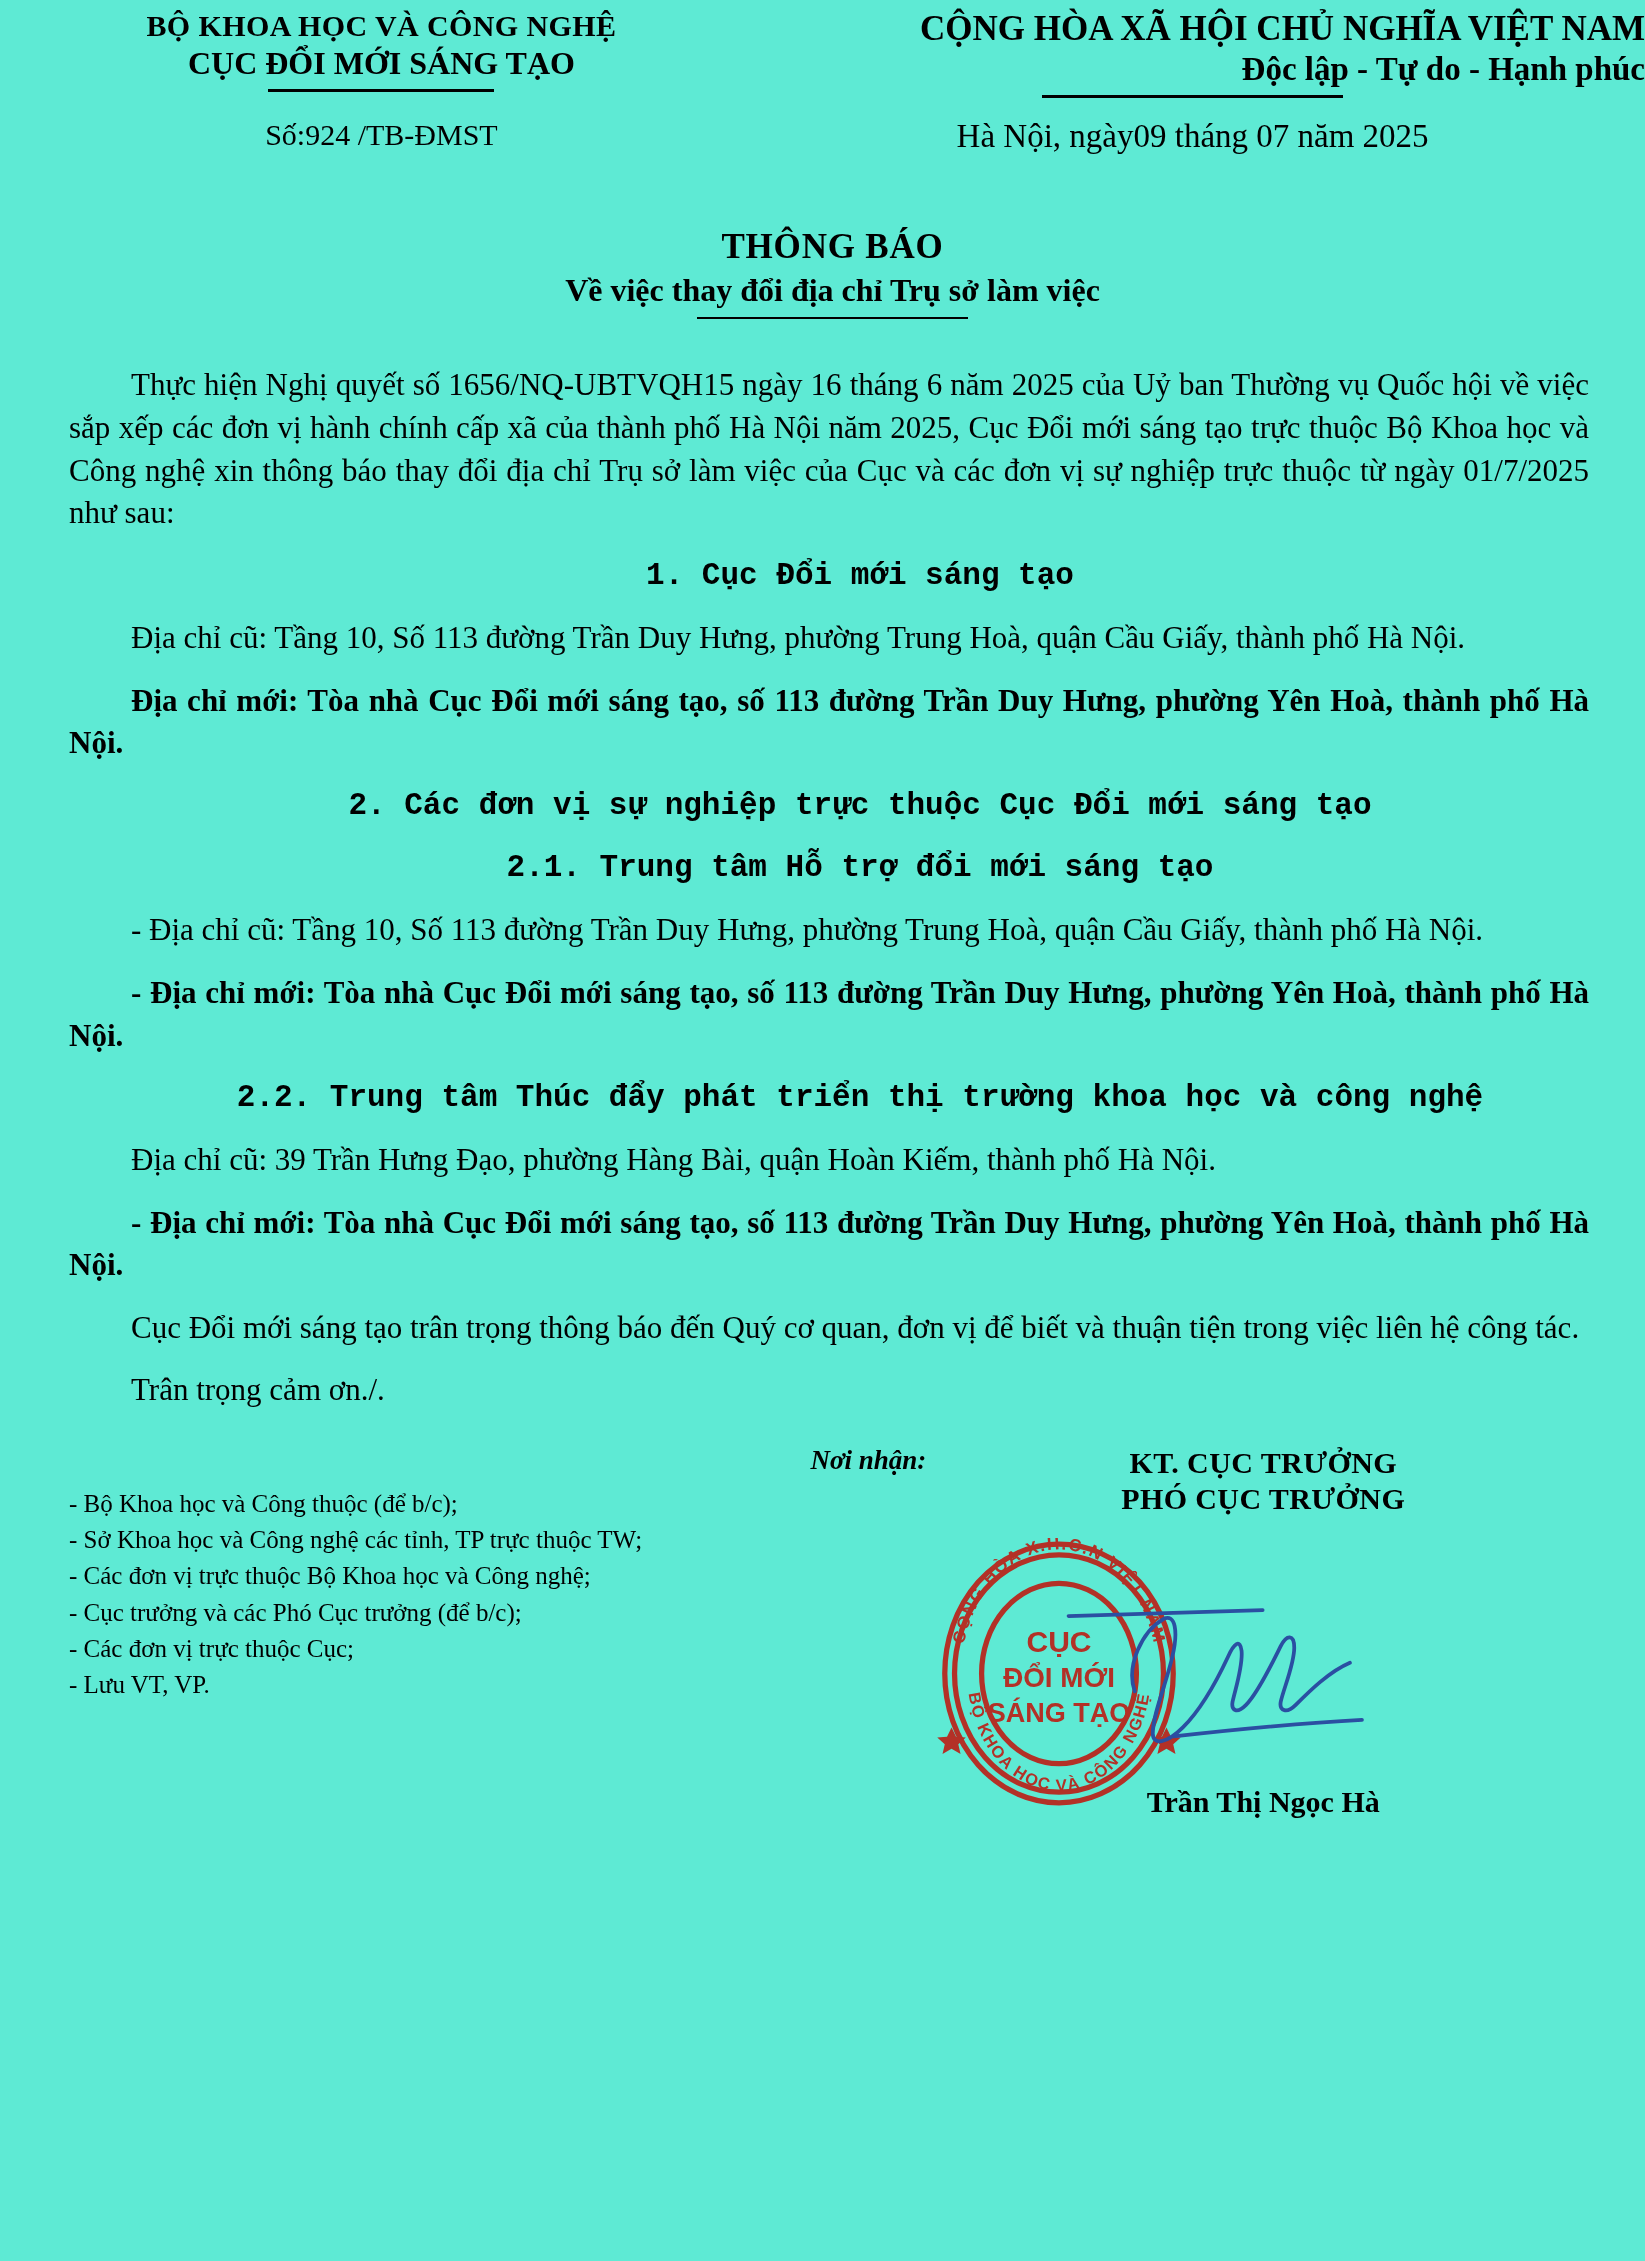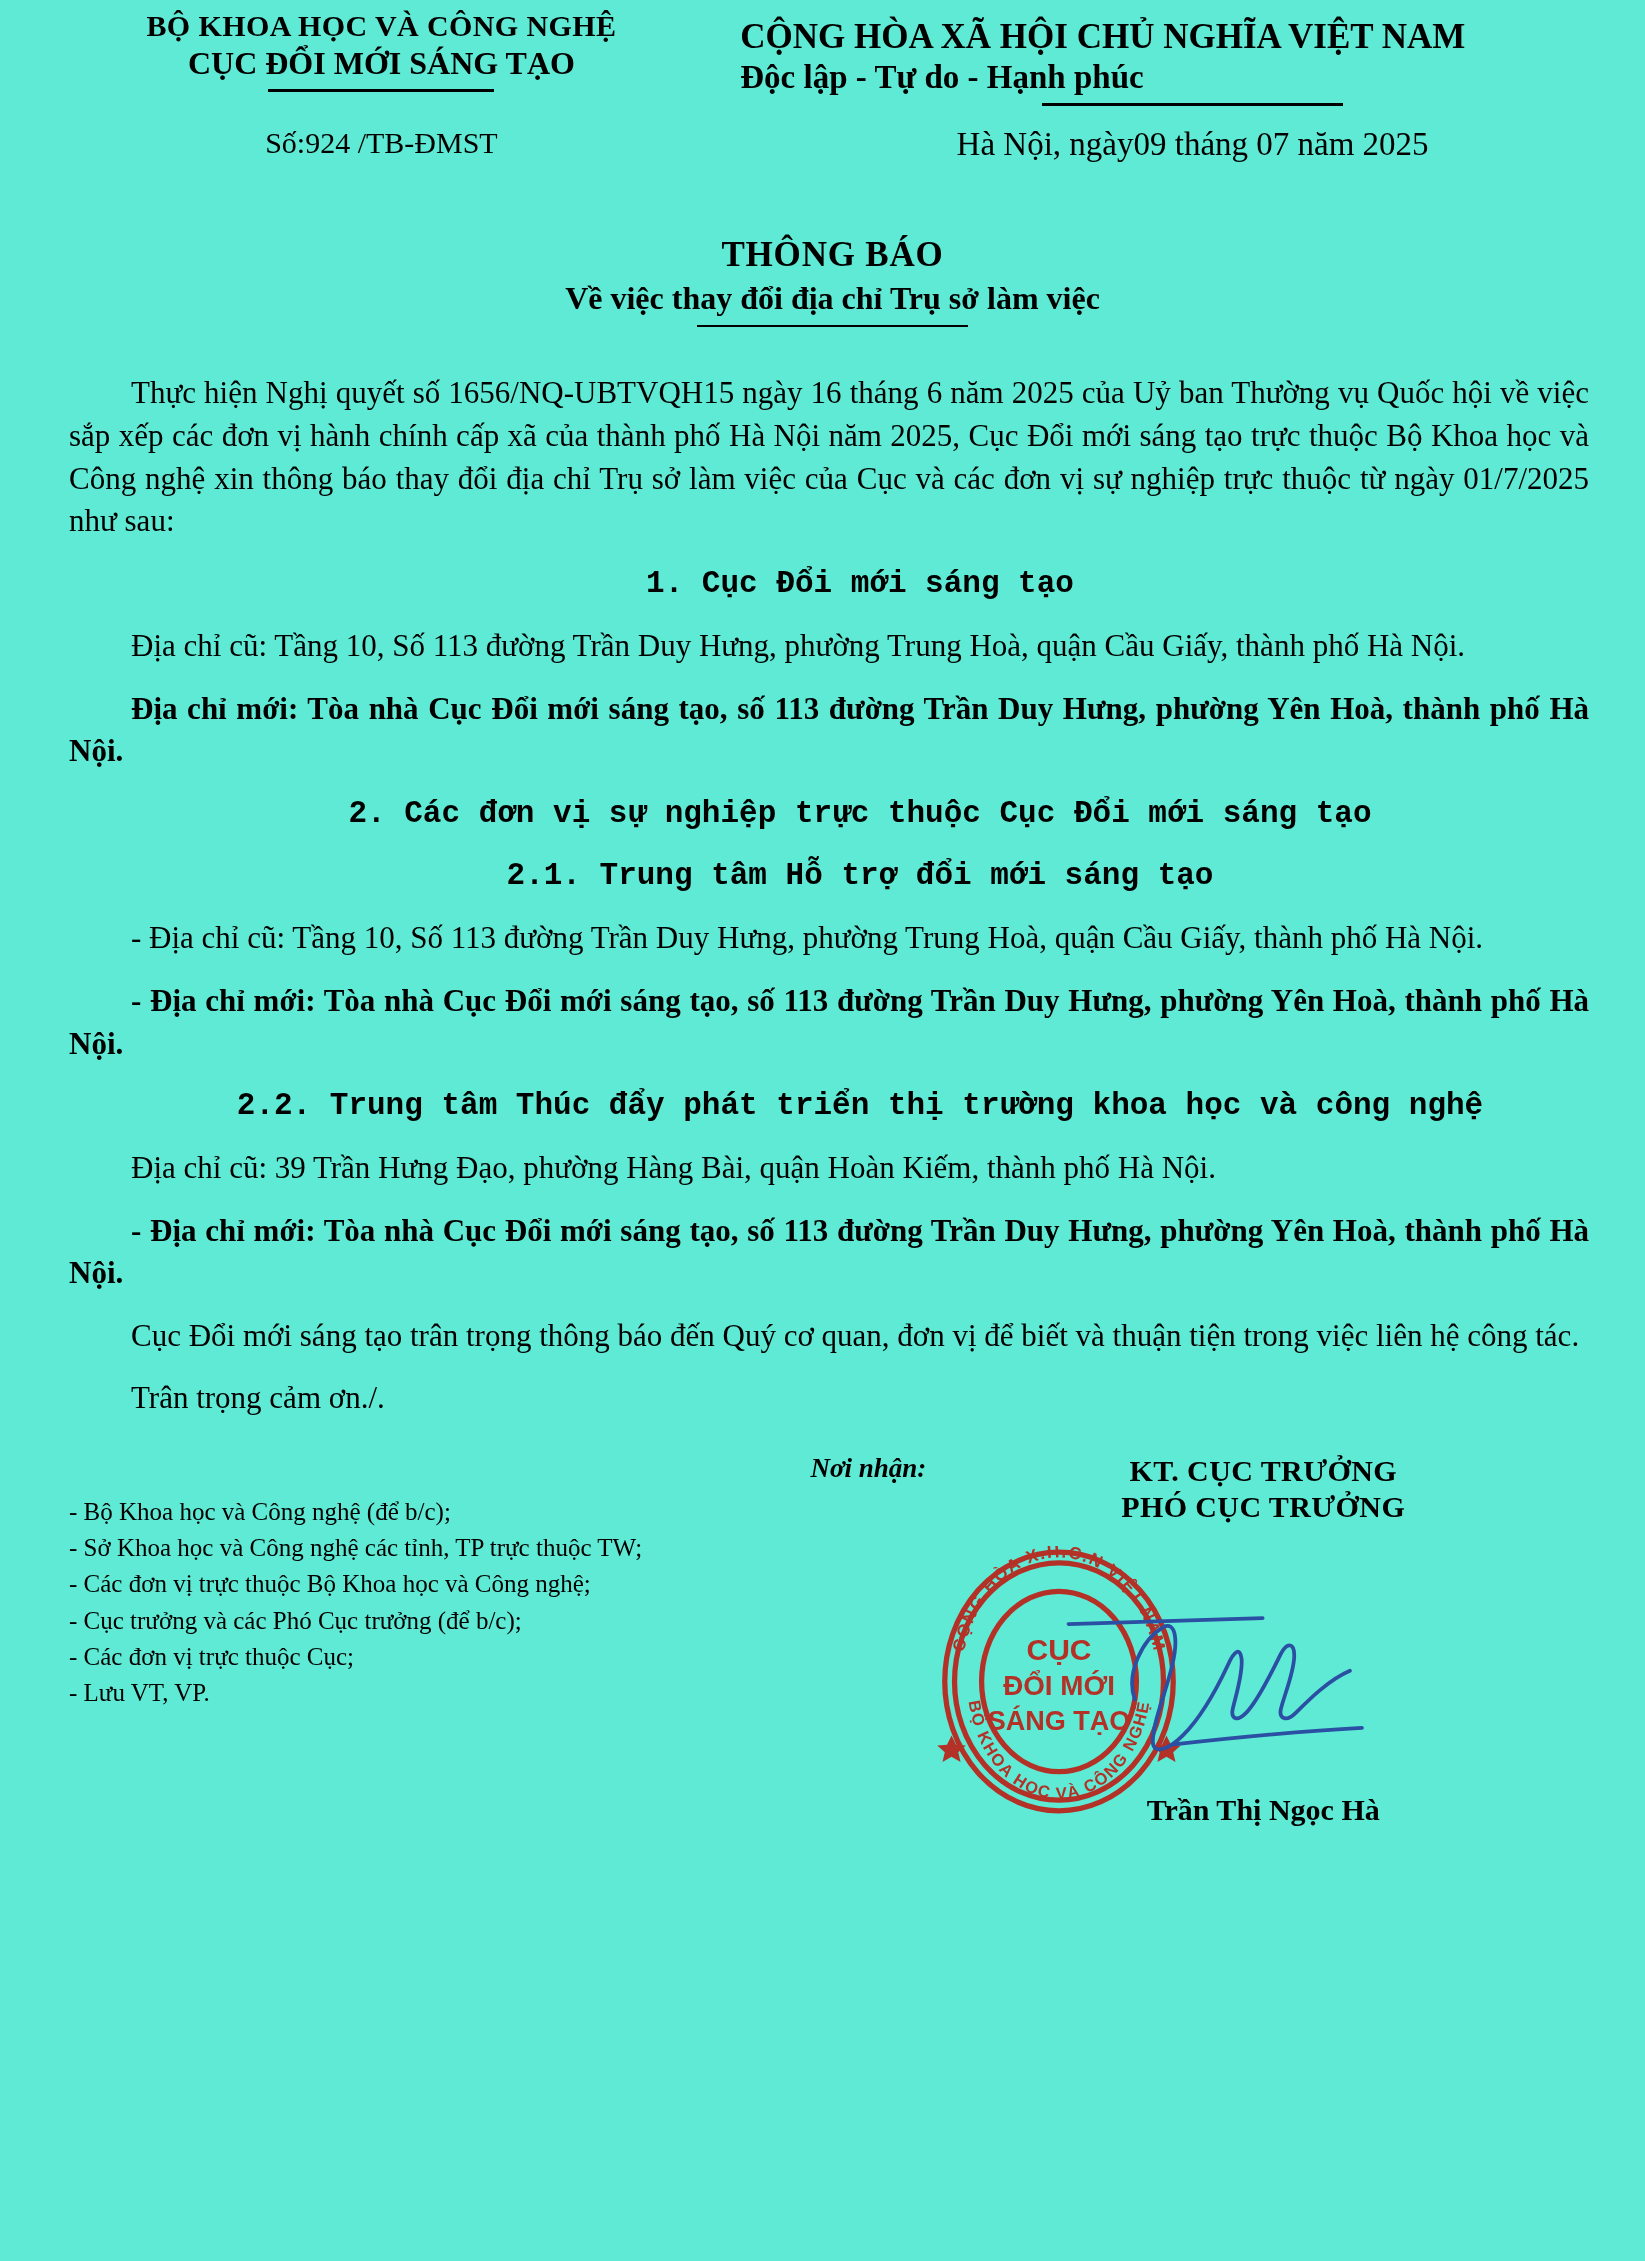--- a/index.html
+++ b/index.html
@@ -29,23 +29,22 @@
     box-sizing: border-box;
   }
   .hdr-left {
     width: 45%;
     text-align: center;
     padding-left: 22.6px;
     box-sizing: border-box;
   }
   .hdr-right {
     width: 55%;
-    text-align: left;
-    box-sizing: border-box;
-    margin-top: 8px;
+    text-align: right;
+    box-sizing: border-box;
   }
   .org-line1 {
     font-size: 30px;
     font-weight: bold;
     letter-spacing: 0.4px;
     line-height: 1.22;
     white-space: nowrap;
   }
   .org-line2 {
     font-size: 32px;
@@ -271,21 +270,21 @@
     <p class="bold-para">- Địa chỉ mới: Tòa nhà Cục Đổi mới sáng tạo, số 113 đường Trần Duy Hưng, phường Yên Hoà, thành phố Hà Nội.</p>
 
     <p class="para">Cục Đổi mới sáng tạo trân trọng thông báo đến Quý cơ quan, đơn vị để biết và thuận tiện trong việc liên hệ công tác.</p>
     <p class="para">Trân trọng cảm ơn./.</p>
   </div>
 
   <div class="footer">
     <div class="recipients">
       <div class="recipients-title">Nơi nhận:</div>
       <ul>
-        <li>- Bộ Khoa học và Công nghệ (để b/c);</li>
+        <li>- Bộ Khoa học và Công thuộc (để b/c);</li>
         <li>- Sở Khoa học và Công nghệ các tỉnh, TP trực thuộc TW;</li>
         <li>- Các đơn vị trực thuộc Bộ Khoa học và Công nghệ;</li>
         <li>- Cục trưởng và các Phó Cục trưởng (để b/c);</li>
         <li>- Các đơn vị trực thuộc Cục;</li>
         <li>- Lưu VT, VP.</li>
       </ul>
     </div>
 
     <div class="signature">
       <div class="sig-role1">KT. CỤC TRƯỞNG</div>

